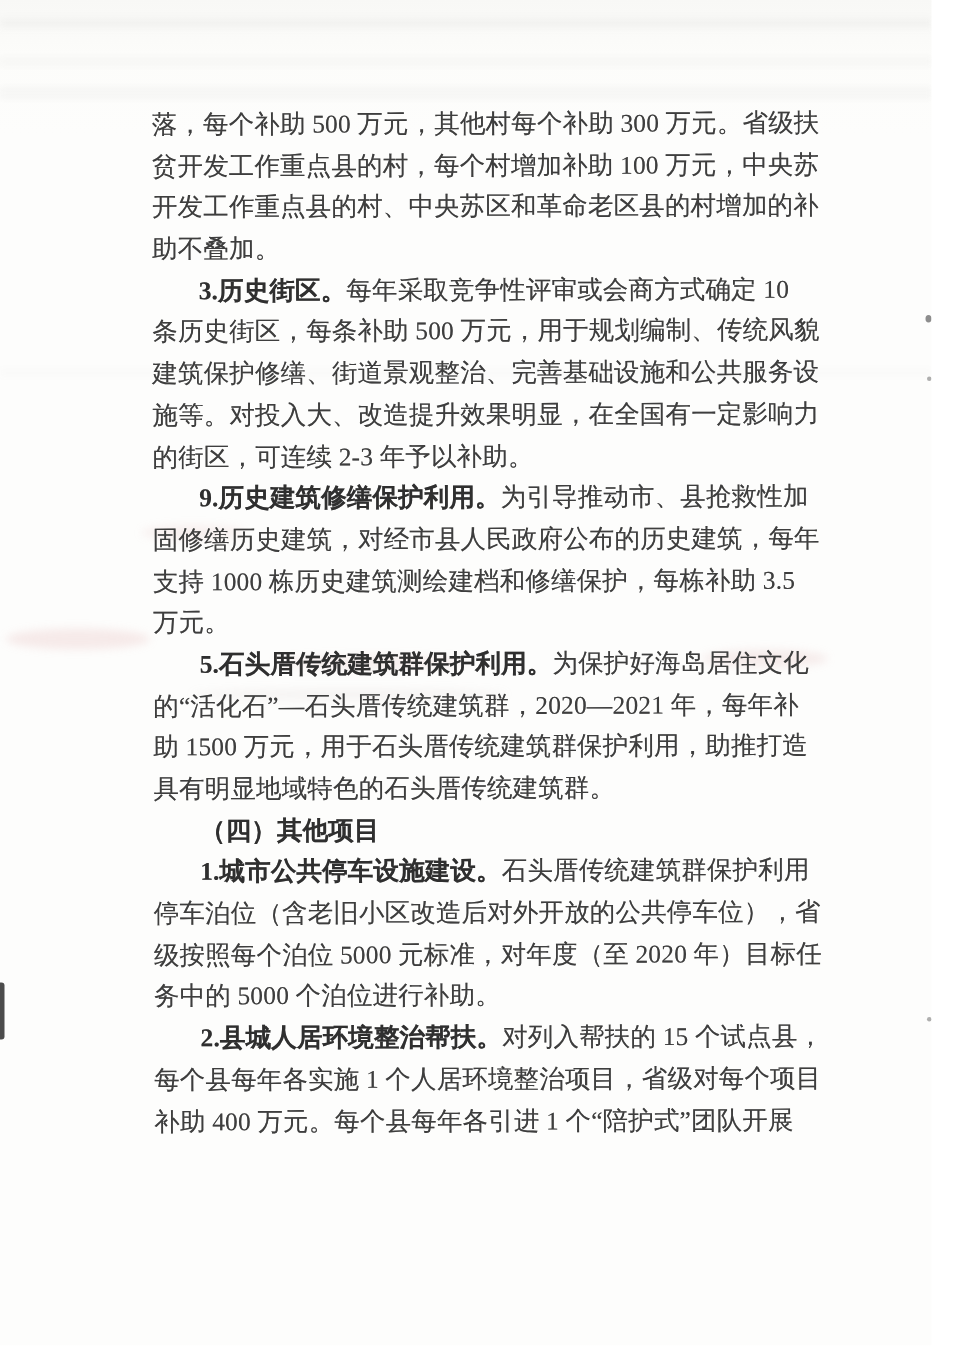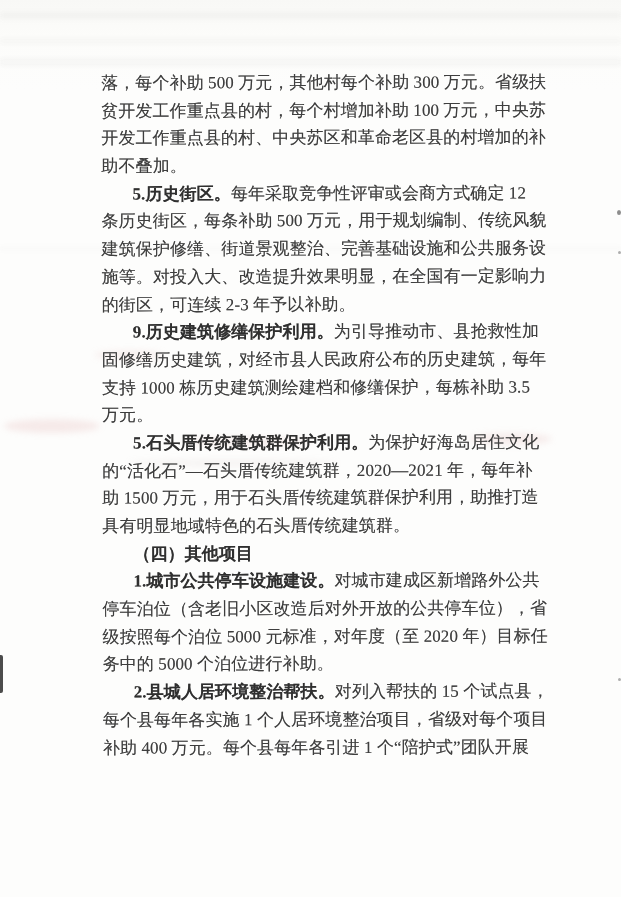--- a/index.html
+++ b/index.html
@@ -110,35 +110,35 @@
   <div class="smudge s2"></div>
   <div class="smudge s3"></div>
   <div class="smudge s4"></div>
   <div class="smudge s5"></div>
 
   <div class="text-block" id="text-block">
       <div class="line"><span>落，每个补助 500 万元，其他村每个补助 300 万元。省级扶</span></div>
       <div class="line"><span>贫开发工作重点县的村，每个村增加补助 100 万元，中央苏</span></div>
       <div class="line"><span>开发工作重点县的村、中央苏区和革命老区县的村增加的补</span></div>
       <div class="line"><span>助不叠加。</span></div>
-      <div class="line indent"><span class="b">5.历史街区。</span><span>每年采取竞争性评审或会商方式确定 12</span></div>
+      <div class="line indent"><span class="b">3.历史街区。</span><span>每年采取竞争性评审或会商方式确定 10</span></div>
       <div class="line"><span>条历史街区，每条补助 500 万元，用于规划编制、传统风貌</span></div>
       <div class="line"><span>建筑保护修缮、街道景观整治、完善基础设施和公共服务设</span></div>
       <div class="line"><span>施等。对投入大、改造提升效果明显，在全国有一定影响力</span></div>
       <div class="line"><span>的街区，可连续 2-3 年予以补助。</span></div>
       <div class="line indent"><span class="b">9.历史建筑修缮保护利用。</span><span>为引导推动市、县抢救性加</span></div>
       <div class="line"><span>固修缮历史建筑，对经市县人民政府公布的历史建筑，每年</span></div>
       <div class="line"><span>支持 1000 栋历史建筑测绘建档和修缮保护，每栋补助 3.5</span></div>
       <div class="line"><span>万元。</span></div>
       <div class="line indent"><span class="b">5.石头厝传统建筑群保护利用。</span><span>为保护好海岛居住文化</span></div>
       <div class="line"><span>的“活化石”—石头厝传统建筑群，2020—2021 年，每年补</span></div>
       <div class="line"><span>助 1500 万元，用于石头厝传统建筑群保护利用，助推打造</span></div>
       <div class="line"><span>具有明显地域特色的石头厝传统建筑群。</span></div>
       <div class="line indent"><span class="b">（四）其他项目</span></div>
-      <div class="line indent"><span class="b">1.城市公共停车设施建设。</span><span>对城市建成区新增路外公共</span></div>
+      <div class="line indent"><span class="b">1.城市公共停车设施建设。</span><span>石头厝传统建筑群保护利用</span></div>
       <div class="line"><span>停车泊位（含老旧小区改造后对外开放的公共停车位），省</span></div>
       <div class="line"><span>级按照每个泊位 5000 元标准，对年度（至 2020 年）目标任</span></div>
       <div class="line"><span>务中的 5000 个泊位进行补助。</span></div>
       <div class="line indent"><span class="b">2.县城人居环境整治帮扶。</span><span>对列入帮扶的 15 个试点县，</span></div>
       <div class="line"><span>每个县每年各实施 1 个人居环境整治项目，省级对每个项目</span></div>
       <div class="line"><span>补助 400 万元。每个县每年各引进 1 个“陪护式”团队开展</span></div>
     </div>
 
   <div class="edge-line"></div>
   <div class="left-mark"></div>

